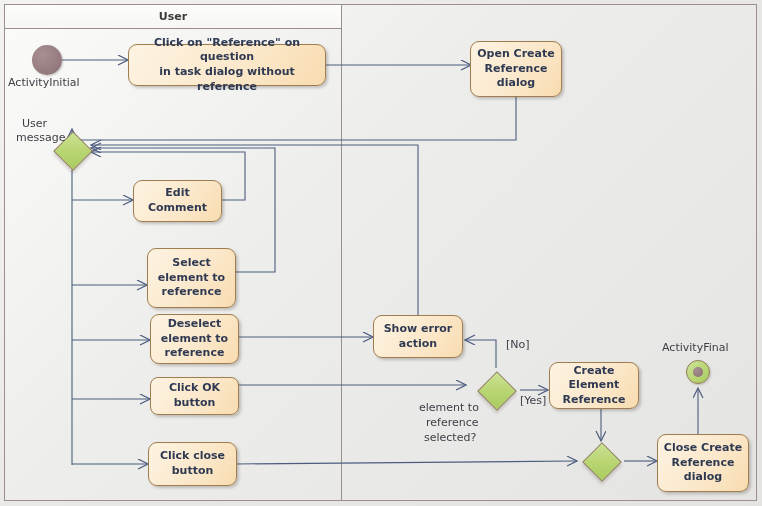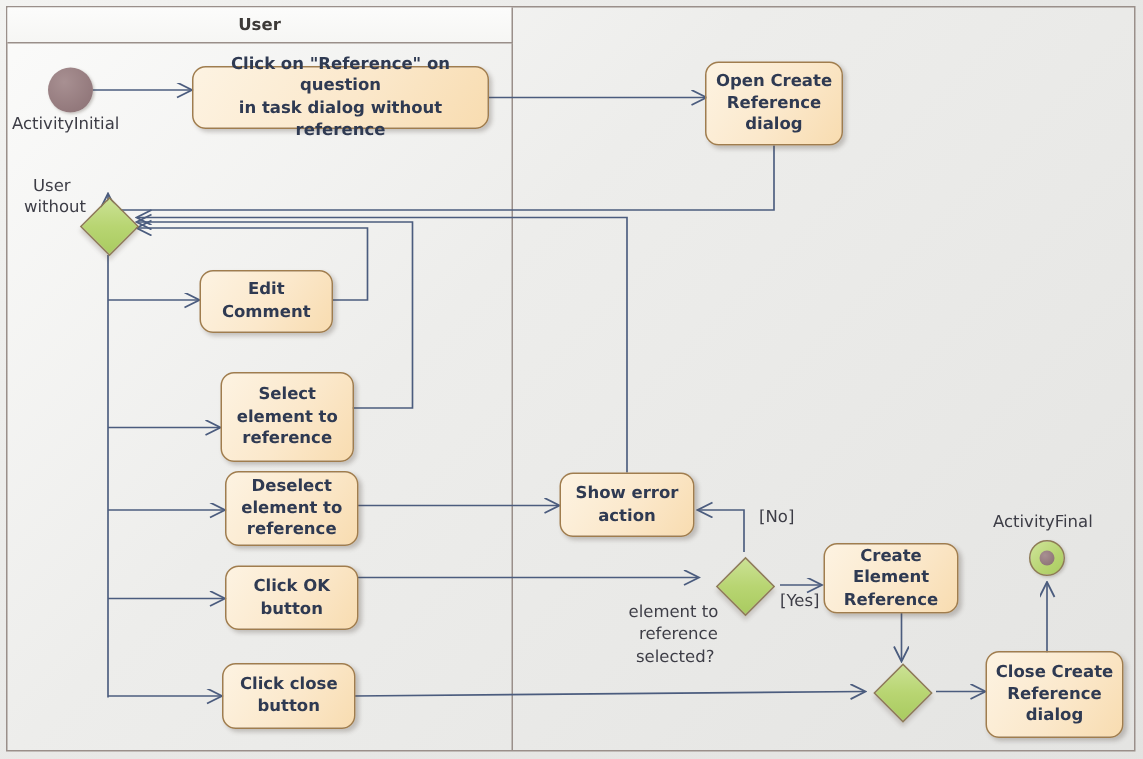--- a/index.html
+++ b/index.html
@@ -131,34 +131,34 @@
     <span>Click on "Reference" on question</span>
     <span>in task dialog without reference</span>
   </div>
 
   <div class="action" style="left:470px;top:41px;width:92px;height:56px;white-space:pre;">Open Create
 Reference
 dialog</div>
 
   <div class="diamond" style="left:59px;top:137px;width:26px;height:26px;"></div>
   <div class="node-label" style="left:22px;top:117px;text-align:right;">User</div>
-  <div class="node-label" style="left:16px;top:131px;text-align:right;">without</div>
+  <div class="node-label" style="left:16px;top:131px;text-align:right;">message</div>
 
   <div class="action" style="left:133px;top:180px;width:89px;height:42px;white-space:pre;">Edit
 Comment</div>
 
   <div class="action" style="left:147px;top:248px;width:89px;height:60px;white-space:pre;">Select
 element to
 reference</div>
 
   <div class="action" style="left:150px;top:314px;width:89px;height:50px;white-space:pre;">Deselect
 element to
 reference</div>
 
-  <div class="action" style="left:150px;top:377px;width:89px;height:43px;white-space:pre;">Click OK
+  <div class="action" style="left:150px;top:377px;width:89px;height:38px;white-space:pre;border-radius:8px;">Click OK
 button</div>
 
   <div class="action" style="left:148px;top:442px;width:89px;height:44px;white-space:pre;">Click close
 button</div>
 
   <div class="action" style="left:373px;top:315px;width:90px;height:43px;white-space:pre;">Show error
 action</div>
 
   <div class="diamond" style="left:483px;top:377px;width:26px;height:26px;"></div>
   <div class="edge-label" style="left:419px;top:401px;">element to</div>

